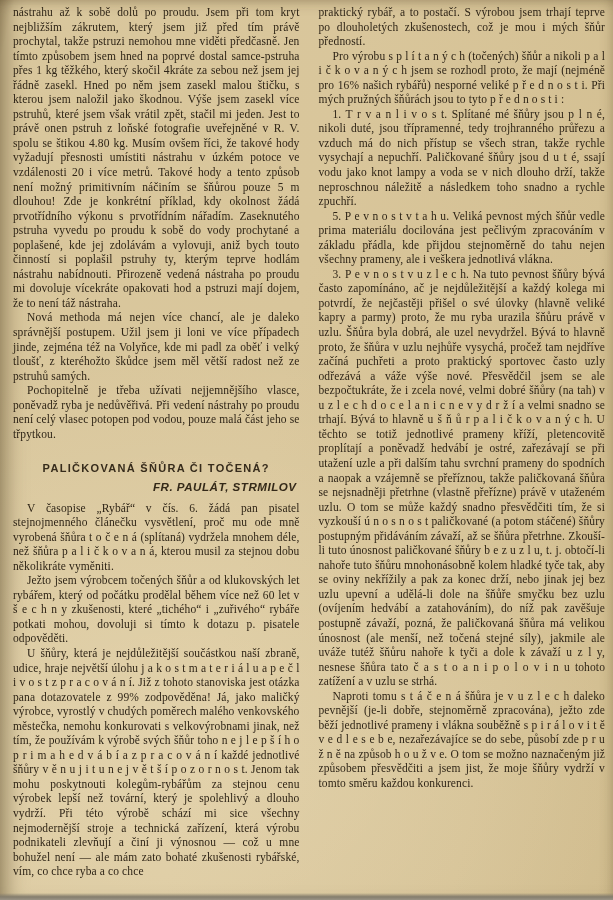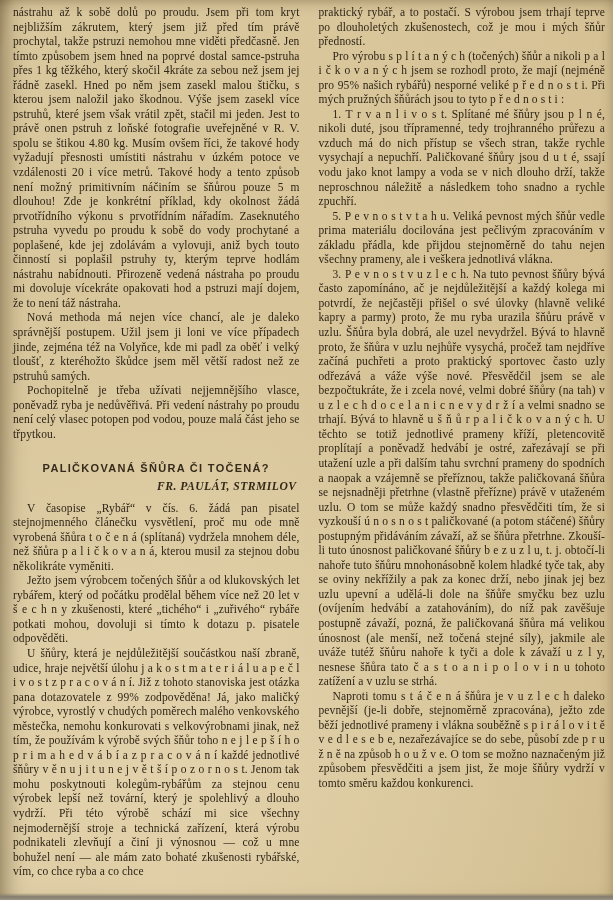--- a/index.html
+++ b/index.html
@@ -45,21 +45,21 @@
   .article-heading {
     font-family: "Liberation Sans", "DejaVu Sans", sans-serif;
     font-size: 11px;
     font-weight: 700;
     letter-spacing: 1.3px;
     color: #362b1b;
     margin: 20px 0 4px 0;
     text-align: center;
   }
   .article-byline {
-    font-family: Liberation Serif, serif;
+    font-family: Liberation Sans, sans-serif;
     font-style: italic;
     font-weight: 600;
     font-size: 11.6px;
     letter-spacing: 0.5px;
     text-align: right;
     margin: 0 3px 6px 0;
     color: #342918;
   }
   .bottom-edge {
     position: absolute;
@@ -75,26 +75,26 @@
 
 <div class="page">
   <div class="columns">
     <div class="col" id="col-left">
         <p class="para">nástrahu až k sobě dolů po proudu. Jsem při tom kryt nejbližším zákrutem, který jsem již před tím právě prochytal, takže pstruzi nemohou mne viděti předčasně. Jen tímto způsobem jsem hned na poprvé dostal samce-pstruha přes 1 kg těžkého, který skočil 4kráte za sebou než jsem jej řádně zasekl. Hned po něm jsem zasekl malou štičku, s kterou jsem naložil jako škodnou. Výše jsem zasekl více pstruhů, které jsem však vrátil zpět, stačil mi jeden. Jest to právě onen pstruh z loňské fotografie uveřejněné v R. V. spolu se štikou 4.80 kg. Musím ovšem říci, že takové hody vyžadují přesnosti umístiti nástrahu v úzkém potoce ve vzdálenosti 20 i více metrů. Takové hody a tento způsob není možný primitivním náčiním se šňůrou pouze 5 m dlouhou! Zde je konkrétní příklad, kdy okolnost žádá prvotřídního výkonu s prvotřídním nářadím. Zaseknutého pstruha vyvedu po proudu k sobě do vody prochytané a poplašené, kde jej zdolávám a vylovuji, aniž bych touto činností si poplašil pstruhy ty, kterým teprve hodlám nástrahu nabídnouti. Přirozeně vedená nástraha po proudu mi dovoluje vícekráte opakovati hod a pstruzi mají dojem, že to není táž nástraha.</p>
         <p class="para indent">Nová methoda má nejen více chancí, ale je daleko správnější postupem. Užil jsem ji loni ve více případech jinde, zejména též na Volyňce, kde mi padl za oběť i velký tloušť, z kteréhožto škůdce jsem měl větší radost než ze pstruhů samých.</p>
         <p class="para indent">Pochopitelně je třeba užívati nejjemnějšího vlasce, poněvadž ryba je nedůvěřivá. Při vedení nástrahy po proudu není celý vlasec potopen pod vodou, pouze malá část jeho se třpytkou.</p>
         <h2 class="article-heading">PALIČKOVANÁ ŠŇŮRA ČI TOČENÁ?</h2>
         <div class="article-byline">FR. PAULÁT, STRMILOV</div>
         <p class="para indent">V časopise „Rybář“ v čís. 6. žádá pan pisatel stejnojmenného článečku vysvětlení, proč mu ode mně vyrobená šňůra t o č e n á (splítaná) vydržela mnohem déle, než šňůra p a l i č k o v a n á, kterou musil za stejnou dobu několikráte vyměniti.</p>
-        <p class="para indent">Ježto jsem výrobcem točených šňůr a od klukovských let rybářem, který od počátku prodělal během více než 20 let v š e c h n y zkušenosti, které „tichého“ i „zuřivého“ rybáře potkati mohou, dovoluji si tímto k dotazu p. pisatele odpověděti.</p>
+        <p class="para indent">Ježto jsem výrobcem točených šňůr a od klukovských let rybářem, který od počátku prodělal během více než 60 let v š e c h n y zkušenosti, které „tichého“ i „zuřivého“ rybáře potkati mohou, dovoluji si tímto k dotazu p. pisatele odpověděti.</p>
         <p class="para indent">U šňůry, která je nejdůležitější součástkou naší zbraně, udice, hraje největší úlohu j a k o s t  m a t e r i á l u  a  p e č l i v o s t  z p r a c o v á n í. Již z tohoto stanoviska jest otázka pana dotazovatele z 99% zodpověděna! Já, jako maličký výrobce, vyrostlý v chudých poměrech malého venkovského městečka, nemohu konkurovati s velkovýrobnami jinak, než tím, že používám k výrobě svých šňůr toho n e j l e p š í h o  p r i m a  h e d v á b í  a  z p r a c o v á n í  každé jednotlivé šňůry v ě n u j i  t u  n e j v ě t š í  p o z o r n o s t. Jenom tak mohu poskytnouti kolegům-rybářům za stejnou cenu výrobek lepší než tovární, který je spolehlivý a dlouho vydrží. Při této výrobě schází mi sice všechny nejmodernější stroje a technická zařízení, která výrobu podnikateli zlevňují a činí ji výnosnou — což u mne bohužel není — ale mám zato bohaté zkušenosti rybářské, vím, co chce ryba a co chce</p>
       </div>
     <div class="col" id="col-right">
         <p class="para">praktický rybář, a to postačí. S výrobou jsem trhají teprve po dlouholetých zkušenostech, což je mou i mých šňůr předností.</p>
-        <p class="para indent">Pro výrobu s p l í t a n ý c h (točených) šňůr a nikoli p a l i č k o v a n ý c h jsem se rozhodl proto, že mají (nejméně pro 95% našich rybářů) nesporné veliké p ř e d n o s t i. Při mých pružných šňůrách jsou to tyto p ř e d n o s t i :</p>
+        <p class="para indent">Pro výrobu s p l í t a n ý c h (točených) šňůr a nikoli p a l i č k o v a n ý c h jsem se rozhodl proto, že mají (nejméně pro 16% našich rybářů) nesporné veliké p ř e d n o s t i. Při mých pružných šňůrách jsou to tyto p ř e d n o s t i :</p>
         <p class="para indent">1. T r v a n l i v o s t. Splítané mé šňůry jsou p l n é, nikoli duté, jsou třípramenné, tedy trojhranného průřezu a vzduch má do nich přístup se všech stran, takže rychle vysychají a nepuchří. Paličkované šňůry jsou d u t é, ssají vodu jako knot lampy a voda se v nich dlouho drží, takže neproschnou náležitě a následkem toho snadno a rychle zpuchří.</p>
         <p class="para indent">5. P e v n o s t  v  t a h u. Veliká pevnost mých šňůr vedle prima materiálu docilována jest pečlivým zpracováním v základu přádla, kde přijdou stejnoměrně do tahu nejen všechny prameny, ale i veškera jednotlivá vlákna.</p>
         <p class="para indent">3. P e v n o s t  v  u z l e c h. Na tuto pevnost šňůry bývá často zapomínáno, ač je nejdůležitější a každý kolega mi potvrdí, že nejčastěji přišel o své úlovky (hlavně veliké kapry a parmy) proto, že mu ryba urazila šňůru právě v uzlu. Šňůra byla dobrá, ale uzel nevydržel. Bývá to hlavně proto, že šňůra v uzlu nejhůře vysychá, pročež tam nejdříve začíná puchřeti a proto praktický sportovec často uzly odřezává a váže výše nové. Přesvědčil jsem se ale bezpočtukráte, že i zcela nové, velmi dobré šňůry (na tah) v  u z l e c h  d o c e l a  n i c  n e v y d r ž í  a velmi snadno se trhají. Bývá to hlavně u š ň ů r  p a l i č k o v a n ý c h. U těchto se totiž jednotlivé prameny kříží, pletencovitě proplítají a poněvadž hedvábí je ostré, zařezávají se při utažení uzle a při dalším tahu svrchní prameny do spodních a naopak a vzájemně se přeříznou, takže paličkovaná šňůra se nejsnadněji přetrhne (vlastně přeřízne) právě v utaženém uzlu. O tom se může každý snadno přesvědčiti tím, že si vyzkouší ú n o s n o s t  paličkované (a potom stáčené) šňůry postupným přidáváním závaží, až se šňůra přetrhne. Zkouší-li tuto únosnost paličkované šňůry b e z  u z l u, t. j. obtočí-li nahoře tuto šňůru mnohonásobně kolem hladké tyče tak, aby se oviny nekřížily a pak za konec drží, nebo jinak jej bez uzlu upevní a udělá-li dole na šňůře smyčku bez uzlu (ovíjením hedvábí a zatahováním), do níž pak zavěšuje postupně závaží, pozná, že paličkovaná šňůra má velikou únosnost (ale menší, než točená stejné síly), jakmile ale uváže tutéž šňůru nahoře k tyči a dole k závaží u z l y, nesnese šňůra tato č a s t o  a n i  p o l o v i n u  tohoto zatížení a v uzlu se strhá.</p>
         <p class="para indent">Naproti tomu s t á č e n á  šňůra je v  u z l e c h  daleko pevnější (je-li dobře, stejnoměrně zpracována), ježto zde běží jednotlivé prameny i vlákna souběžně s p i r á l o v i t ě  v e d l e  s e b e, nezařezávajíce se do sebe, působí zde p r u ž n ě  na způsob h o u ž v e. O tom se možno naznačeným již způsobem přesvědčiti a jsem jist, že moje šňůry vydrží v tomto směru každou konkurenci.</p>
       </div>
   </div>
   <div class="bottom-edge"></div>
 </div>
 
 </body></html>

